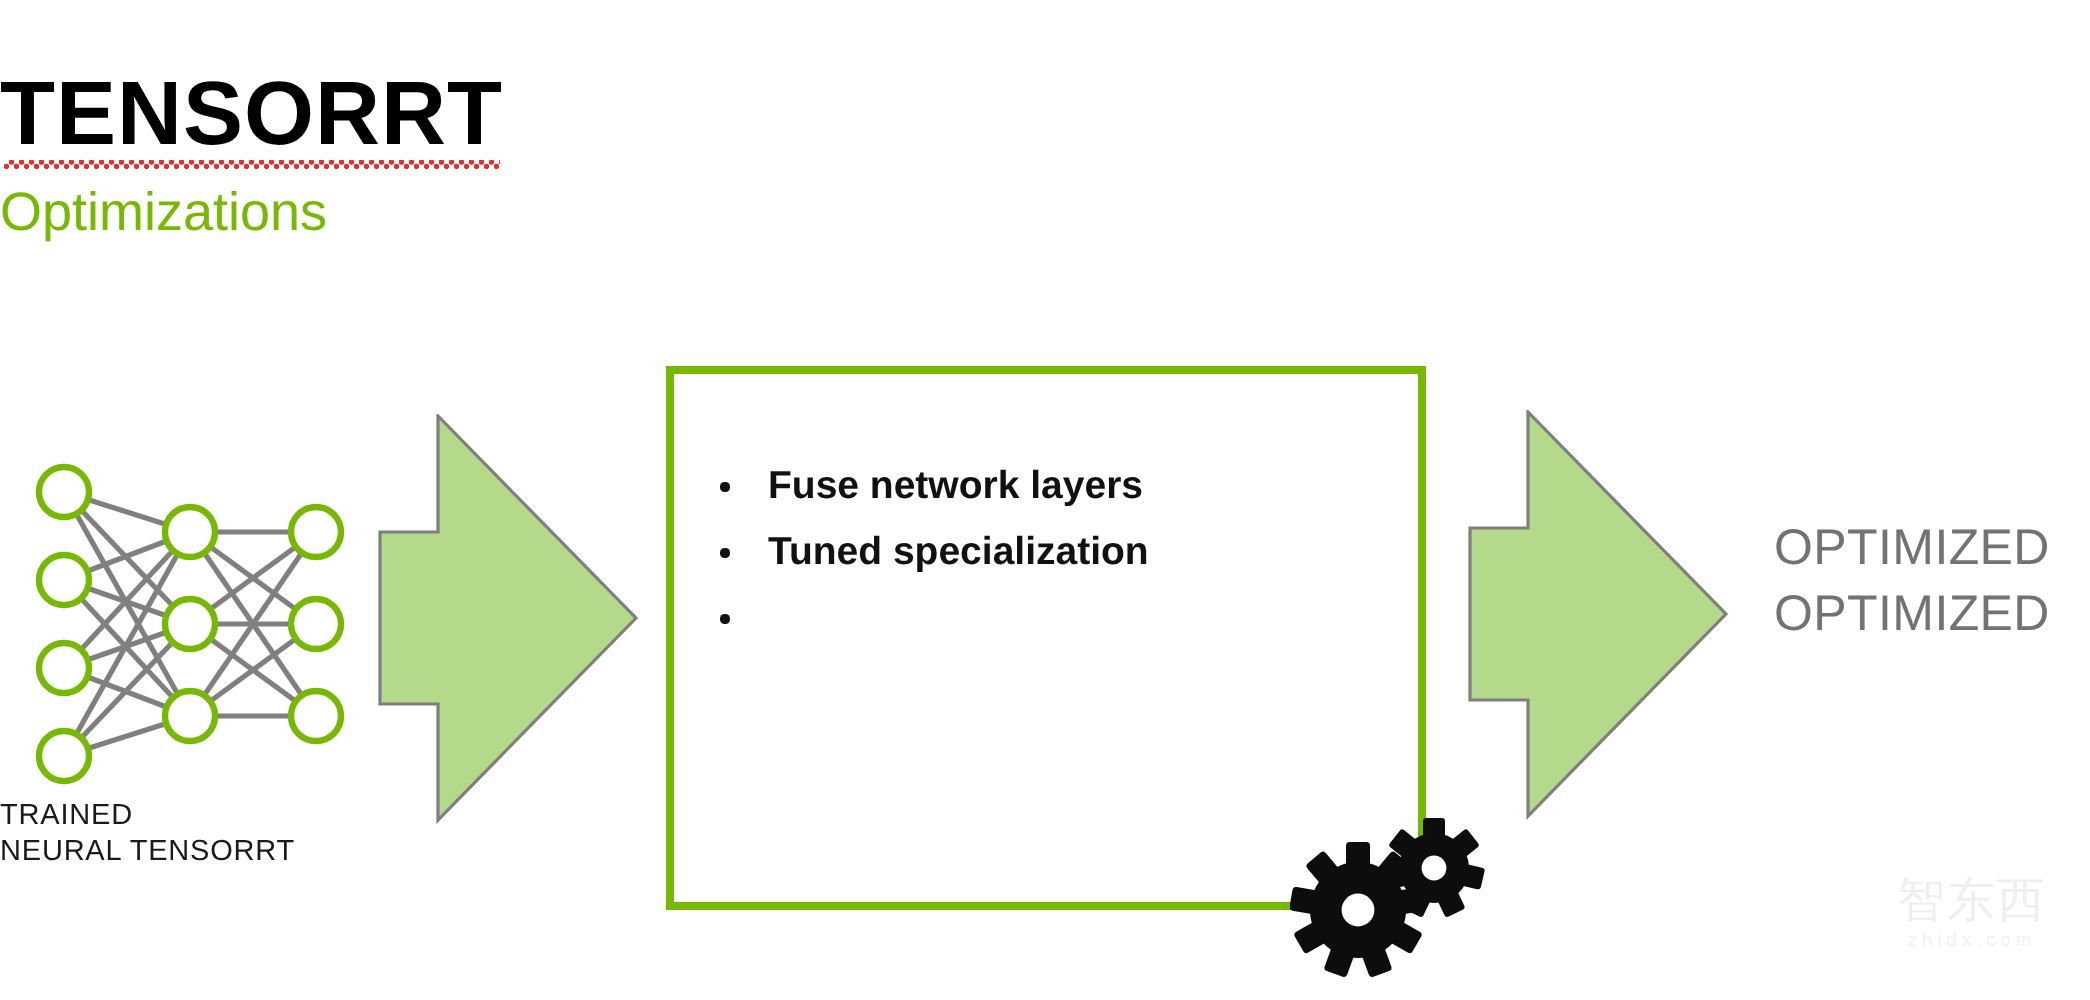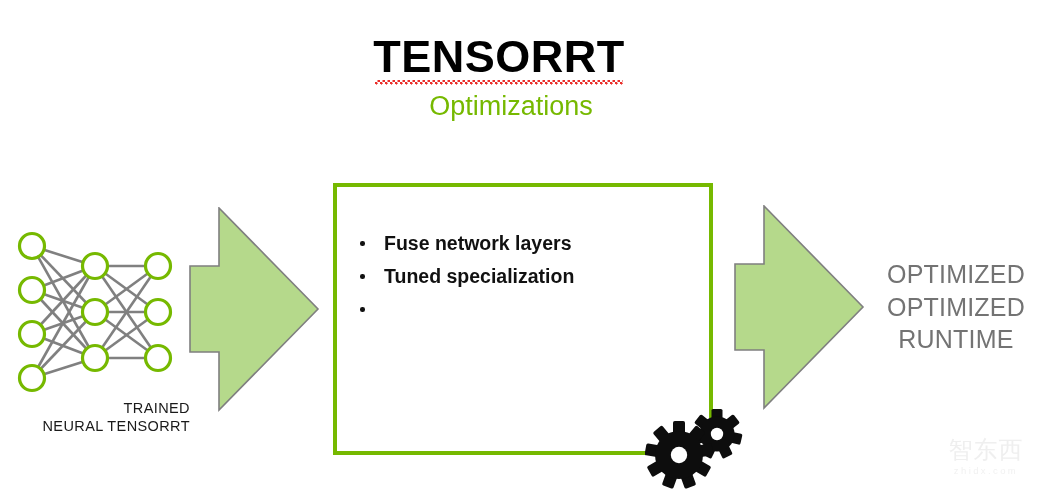--- a/index.html
+++ b/index.html
@@ -19,21 +19,20 @@
     background: #ffffff;
     overflow: hidden;
   }
 
   
   #title-block {
     position: absolute;
     left: 0;
     top: 34px;
     width: 998px;
-    text-align: center;
   }
   #main-title {
     display: inline-block;
     position: relative;
     font-family: "Liberation Sans", sans-serif;
     font-size: 45px;
     font-weight: bold;
     letter-spacing: 0.5px;
     color: #000000;
     line-height: 1.0;
@@ -52,35 +51,34 @@
     background-repeat: repeat-x;
     opacity: 0.95;
   }
   #subtitle {
     margin-top: 11px;
     font-family: "Liberation Sans", sans-serif;
     font-size: 27px;
     font-weight: normal;
     color: #76b900;
     line-height: 1.0;
-    margin-left: 24px;
   }
 
   
   #nn-group {
     position: absolute;
     left: 6px;
     top: 228px;
   }
   #nn-caption {
     position: absolute;
     left: 0px;
     top: 399px;
     width: 190px;
-    text-align: right;
+    text-align: left;
     font-family: "Liberation Sans", sans-serif;
     font-size: 14.5px;
     letter-spacing: 0.4px;
     color: #1a1a1a;
     line-height: 1.25;
   }
 
   
   .arrow-shape { position: absolute; }
   #arrow-left  { left: 189px; top: 207px; }
@@ -296,21 +294,20 @@
 
   <div id="arrow-right" class="arrow-shape">
     <svg width="132" height="205" viewBox="0 0 132 205">
       <polygon points="1,59 30,59 30,1 129,102 30,203 30,145 1,145" fill="#b5d98b" stroke="#7f7f7f" stroke-width="1.6"></polygon>
     </svg>
   </div>
 
   <div id="output-label">
     <div>OPTIMIZED</div>
     <div>OPTIMIZED</div>
-    <div>RUNTIME</div>
   </div>
 
   <div id="watermark">
     <div id="watermark-mark">智东西</div>
     <div id="watermark-url">zhidx.com</div>
   </div>
 
 </div>
 
 </body></html>

